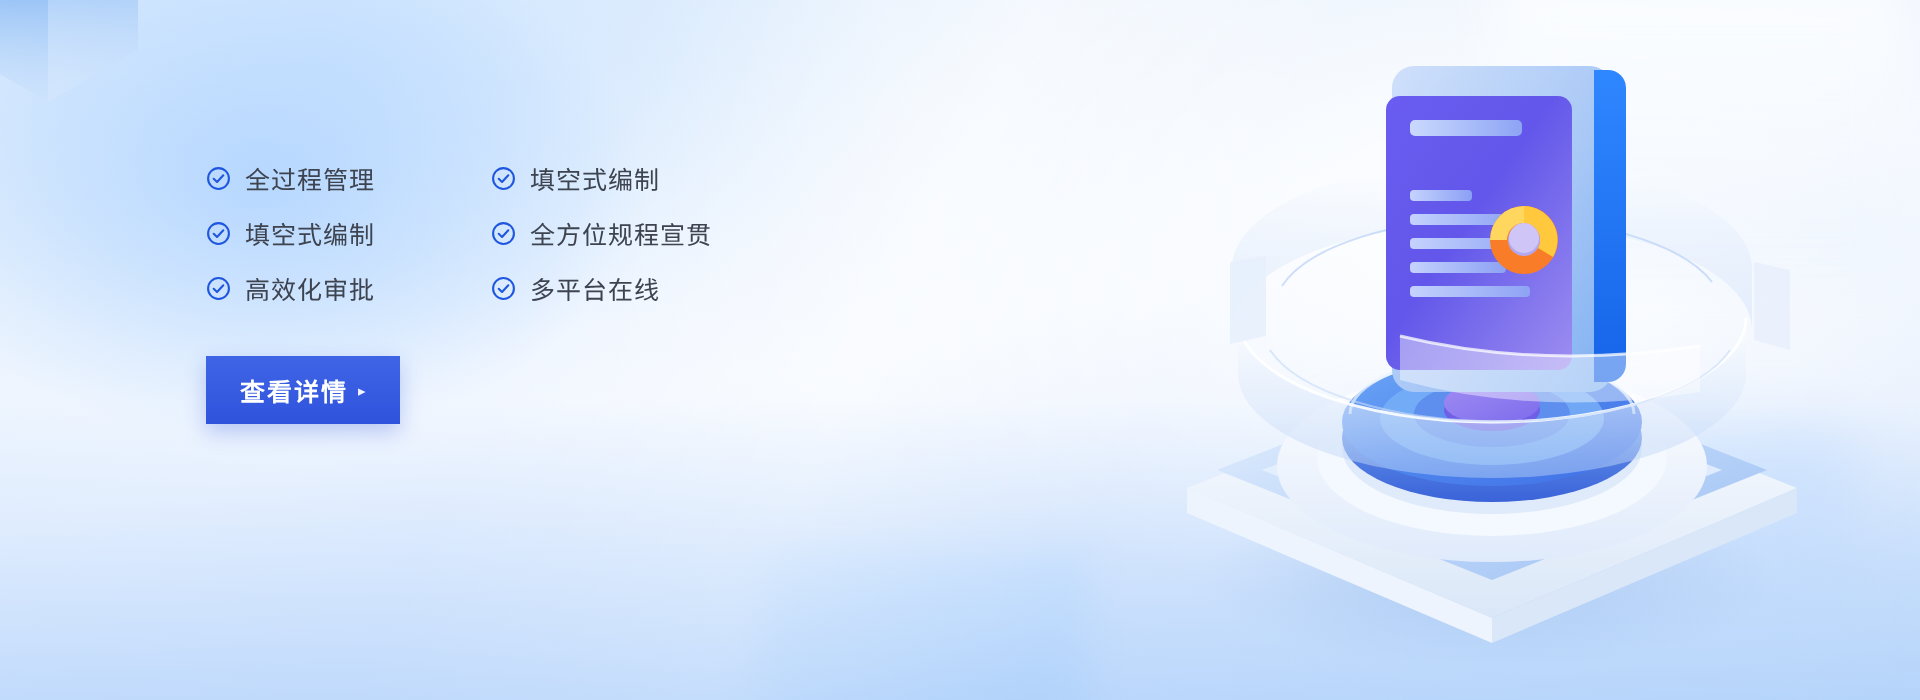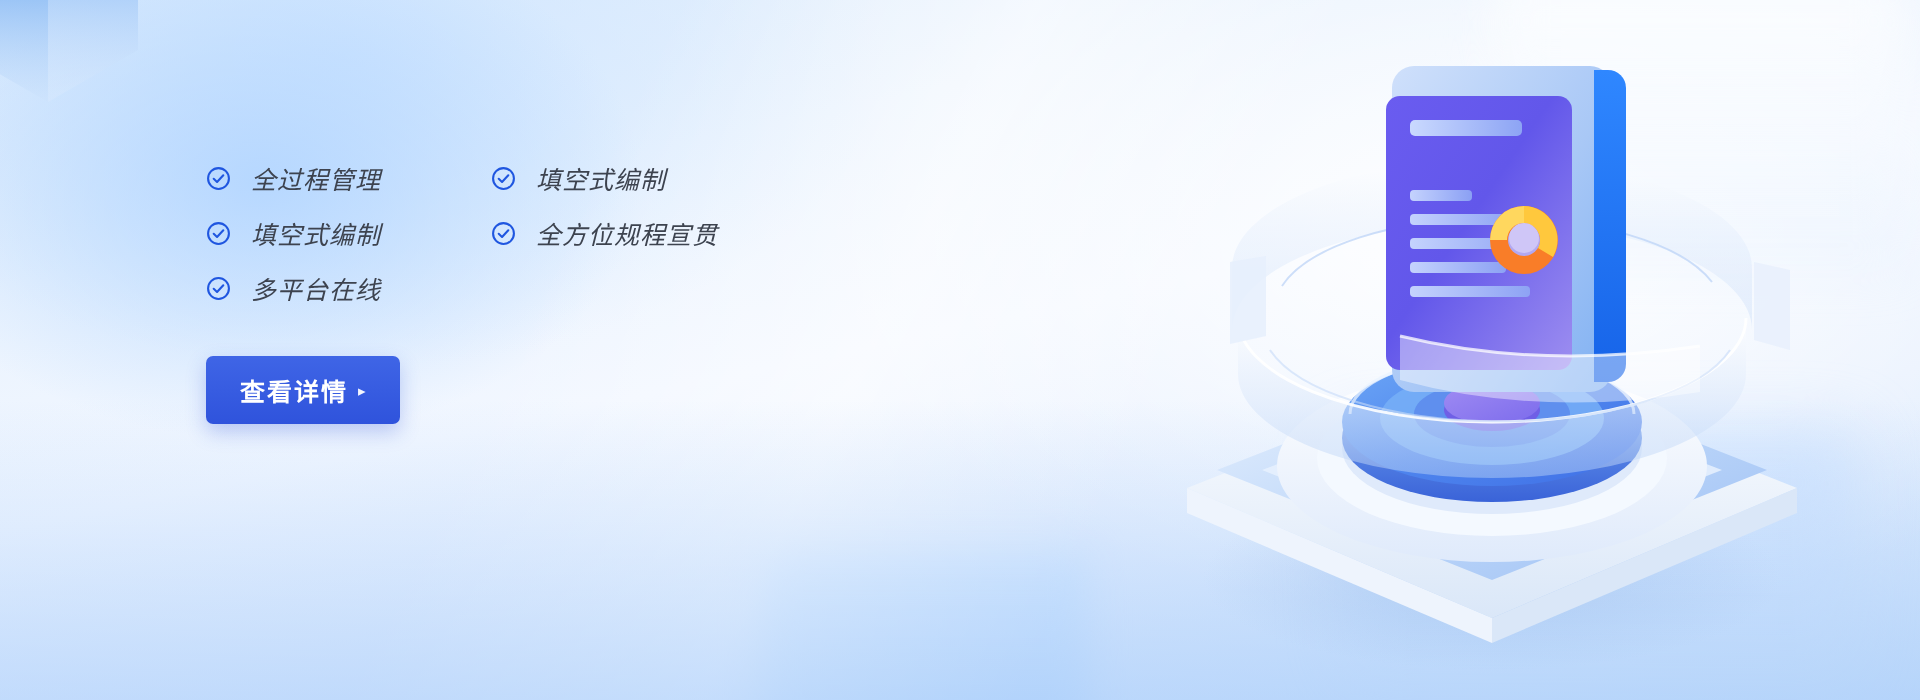--- a/index.html
+++ b/index.html
@@ -63,32 +63,32 @@
     text-shadow:0 3px 0 rgba(255,255,255,.85), 0 6px 18px rgba(120,165,235,.35);
     white-space:nowrap;
   }
 
   .features{
     margin-top:42px;
     display:grid;grid-template-columns:285px auto;
     row-gap:19px;column-gap:0;
     width:560px;
   }
-  .feature{display:flex;align-items:center;gap:20px;font-style:italic;}
+  .feature{display:flex;align-items:center;gap:14px;}
   .check-icon{width:25px;height:25px;flex:0 0 25px;display:block;}
   .feature-label{
     font-size:25px;color:#3d434f;letter-spacing:1px;white-space:nowrap;
   }
 
   .cta{
     display:inline-flex;align-items:center;gap:10px;
     margin-top:50px;
     padding:16px 34px;
     background:linear-gradient(180deg,#3f65e6,#2f53dc);
-    border:none;border-radius:7px;cursor:pointer;
+    border:none;border-radius:0;cursor:pointer;
     box-shadow:0 8px 20px rgba(45,82,214,.28);
   }
   .cta-label{color:#fff;font-size:25px;font-weight:bold;letter-spacing:2px;}
   .cta-arrow{color:#ffffff;font-size:15px;line-height:1;opacity:.95;}
 
   
   .illustration{
     position:absolute;right:58px;top:18px;width:720px;height:670px;pointer-events:none;
   }
   .illustration svg{display:block;width:100%;height:100%;}
@@ -167,20 +167,29 @@
       <div class="feature">
         <span class="check-icon">
           <svg viewBox="0 0 24 24" width="25" height="25" aria-hidden="true">
             <circle cx="12" cy="12" r="10" fill="none" stroke="#1f56e0" stroke-width="2"></circle>
             <polyline points="7.4,12.3 10.6,15.3 16.6,8.9" fill="none" stroke="#1f56e0" stroke-width="2" stroke-linecap="round" stroke-linejoin="round"></polyline>
           </svg>
         </span>
         <span class="feature-label">全方位规程宣贯</span>
       </div>
 
+      <div class="feature">
+        <span class="check-icon">
+          <svg viewBox="0 0 24 24" width="25" height="25" aria-hidden="true">
+            <circle cx="12" cy="12" r="10" fill="none" stroke="#1f56e0" stroke-width="2"></circle>
+            <polyline points="7.4,12.3 10.6,15.3 16.6,8.9" fill="none" stroke="#1f56e0" stroke-width="2" stroke-linecap="round" stroke-linejoin="round"></polyline>
+          </svg>
+        </span>
+        <span class="feature-label">高效化审批</span>
+      </div>
 
       <div class="feature">
         <span class="check-icon">
           <svg viewBox="0 0 24 24" width="25" height="25" aria-hidden="true">
             <circle cx="12" cy="12" r="10" fill="none" stroke="#1f56e0" stroke-width="2"></circle>
             <polyline points="7.4,12.3 10.6,15.3 16.6,8.9" fill="none" stroke="#1f56e0" stroke-width="2" stroke-linecap="round" stroke-linejoin="round"></polyline>
           </svg>
         </span>
         <span class="feature-label">多平台在线</span>
       </div>

